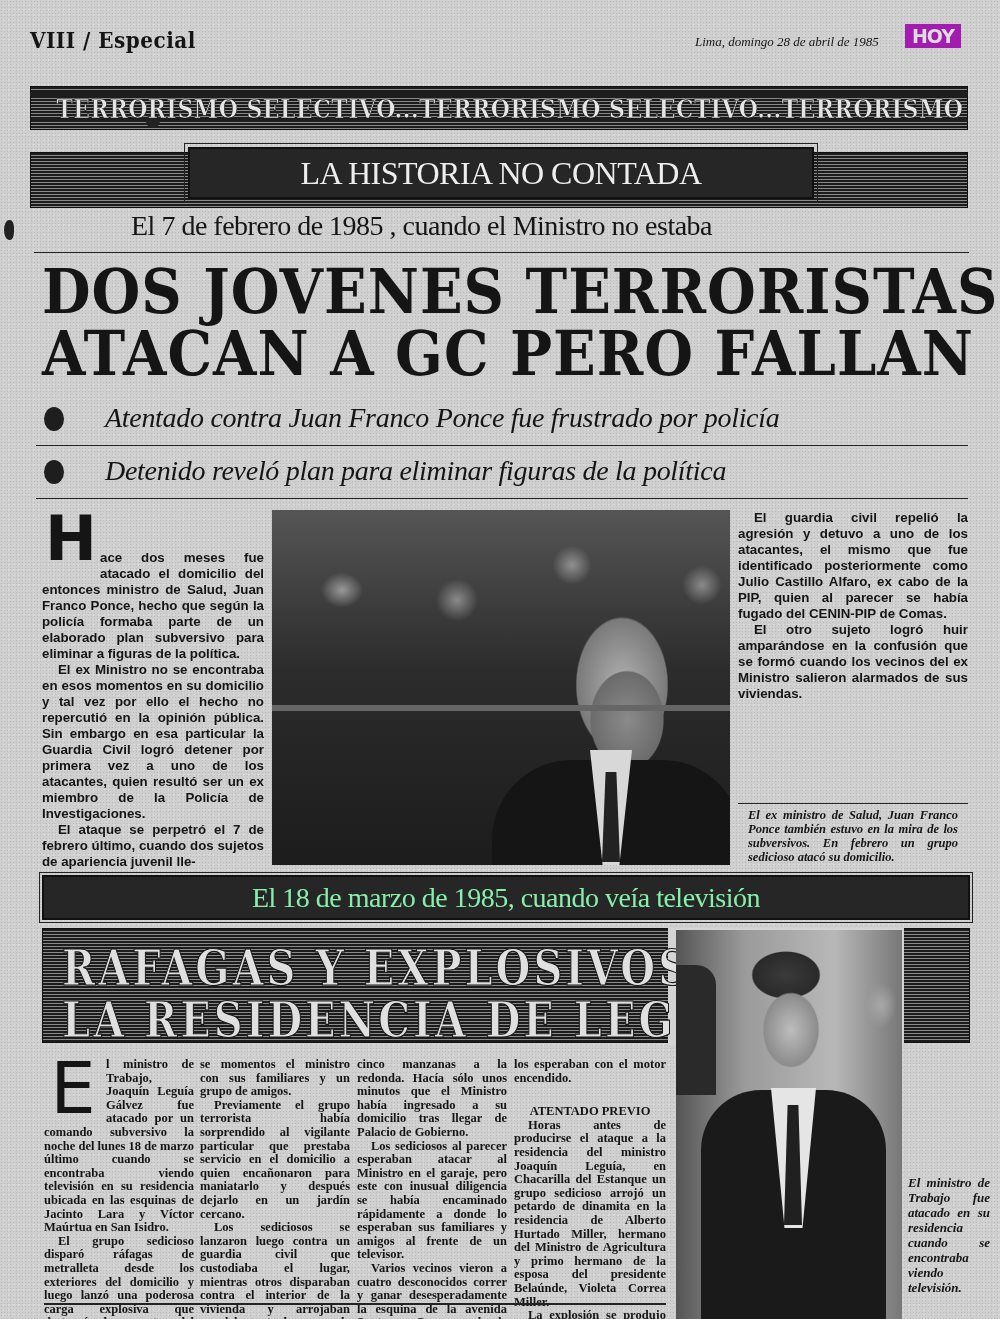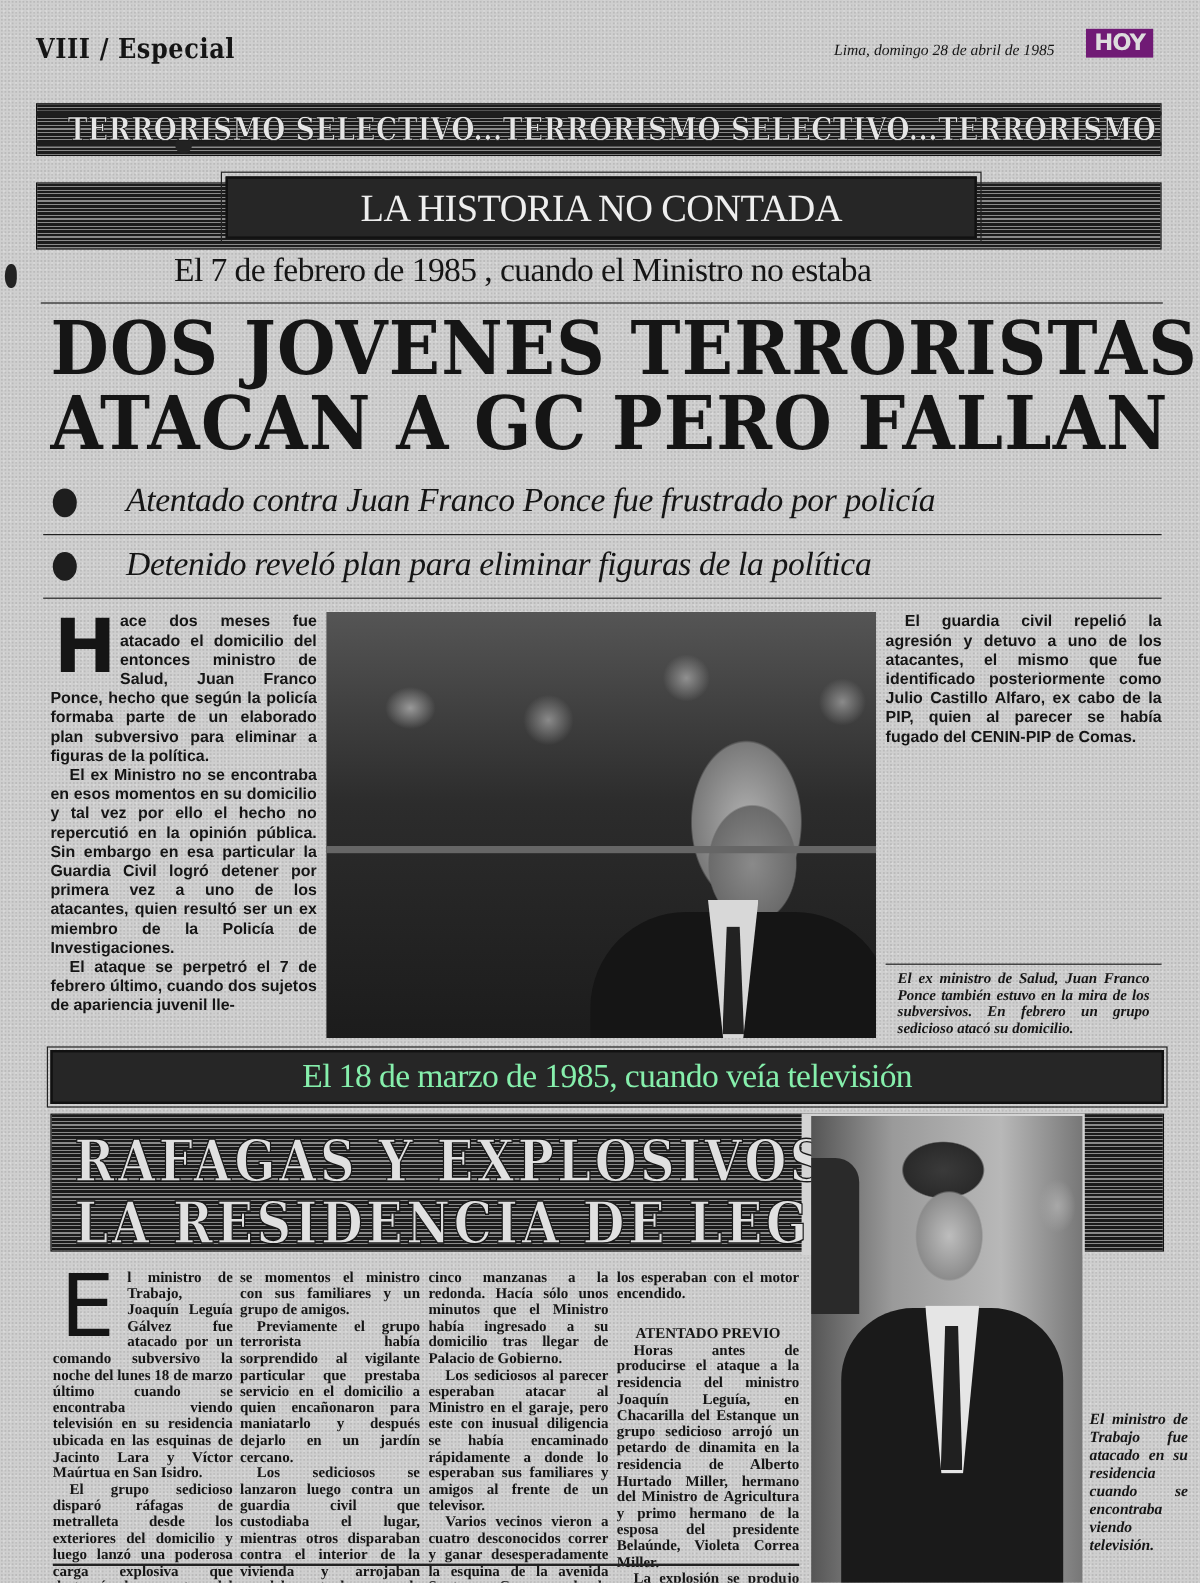--- a/index.html
+++ b/index.html
@@ -13,21 +13,21 @@
     background-position: 0 0, 1px 2px;
     color: #151515;
     position: relative;
     font-family: "Liberation Sans", sans-serif;
   }
   .abs { position: absolute; }
 
   
   .section-label { left: 30px; top: 28px; font-family: "DejaVu Serif", serif; font-weight: bold; font-size: 20px; letter-spacing: 0.5px; transform: scaleY(1.15); }
   .dateline { left: 695px; top: 34px; font-family: "Liberation Serif", serif; font-style: italic; font-size: 13px; }
-  .logo { left: 905px; top: 24px; width: 56px; height: 24px; background: #701a75; color: #ddd; font-family: "DejaVu Sans", sans-serif; font-weight: bold; font-size: 19px; text-align: center; line-height: 24px; letter-spacing: -1px; }
+  .logo { left: 905px; top: 24px; width: 56px; height: 24px; background: #a21caf; color: #ddd; font-family: "DejaVu Sans", sans-serif; font-weight: bold; font-size: 19px; text-align: center; line-height: 24px; letter-spacing: -1px; }
   .rule-thick { left: 30px; height: 5px; background: #1e1e1e; border-radius: 3px; }
   .rule-thin { left: 30px; height: 1px; background: #222; }
   .knob { left: 146px; top: 114px; width: 14px; height: 14px; border-radius: 50%; background: #222; }
 
   
   .stripe-banner {
     background: repeating-linear-gradient(to bottom, #1c1c1c 0, #1c1c1c 2px, #8a8a8a 2px, #8a8a8a 3px);
     border: 1px solid #111;
   }
   .kicker-text { left: 30px; top: 150px; width: 938px; height: 60px; display:flex; align-items:center; justify-content:center; font-family: "DejaVu Serif", serif; font-weight: bold; font-size: 23px; color: #e6e6e6; letter-spacing: 0.5px; transform: scaleY(1.25); -webkit-text-stroke: 0.5px #111; }
@@ -39,21 +39,21 @@
   .tab-mark { left: 4px; top: 220px; width: 10px; height: 20px; border-radius: 50% 40% 40% 50%; background: #222; }
 
   .main-headline { left: 42px; width: 925px; text-align: center; font-family: "DejaVu Serif", serif; font-weight: bold; font-size: 56px; letter-spacing: 1px; transform: scaleY(1.1); line-height: 1; white-space: nowrap; }
 
   .bullet { width: 20px; height: 24px; border-radius: 50%; background: #1e1e1e; }
   .subhead { font-family: "Liberation Serif", serif; font-style: italic; font-size: 28px; white-space: nowrap; letter-spacing: -0.3px; }
 
   
   .col { font-family: "Liberation Sans", sans-serif; font-size: 13.3px; line-height: 16px; text-align: justify; font-weight: 600; }
   .col p { text-indent: 16px; }
-  .col p.noindent { text-indent: 0; }
+  .col p.noindent { text-indent: 0; margin-top: 40px; }
   .dropcap { float: left; font-family: "DejaVu Sans", sans-serif; font-weight: bold; font-size: 62px; line-height: 54px; width: 58px; height: 62px; text-align: center; margin-top: 2px; }
 
   .col-serif { font-family: "Liberation Serif", serif; font-size: 12.5px; line-height: 13.6px; text-align: justify; font-weight: bold; }
   .col-serif p { text-indent: 14px; }
   .col-serif p.noindent { text-indent: 0; }
   .dropcap-e { float: left; width: 58px; height: 62px; font-family: "DejaVu Sans", sans-serif; font-size: 72px; line-height: 60px; text-align: center; font-weight: normal; margin-right: 4px; }
   .subhead-small { text-align: center; font-weight: bold; text-indent: 0 !important; margin-top: 20px; }
 
   
   .photo { background: #3a3a3a; overflow: hidden; }
@@ -107,21 +107,21 @@
 
 <div class="abs stripe-banner" style="left:30px;top:86px;width:938px;height:44px;z-index:-1;"></div>
 
 <div class="abs boxed-dark historia">
   <span>LA HISTORIA NO CONTADA</span>
 </div>
 
 <div class="abs" style="left:0;top:140px;width:1000px;height:0;"></div>
 
 <div class="abs tab-mark"></div>
-<div class="abs date-head" style="left:145px;top:210px;">El 7 de febrero de 1985 , cuando el Ministro no estaba</div>
+<div class="abs date-head" style="left:131px;top:210px;">El 7 de febrero de 1985 , cuando el Ministro no estaba</div>
 <div class="abs rule-thin" style="left:34px;top:252px;width:935px;"></div>
 
 <div class="abs main-headline" style="top:263px;">DOS JOVENES TERRORISTAS</div>
 <div class="abs main-headline" style="top:325px;">ATACAN A GC PERO FALLAN</div>
 
 <div class="abs bullet" style="left:44px;top:407px;"></div>
 <div class="abs subhead" style="left:105px;top:402px;">Atentado contra Juan Franco Ponce fue frustrado por policía</div>
 <div class="abs rule-thin" style="left:36px;top:445px;width:932px;"></div>
 <div class="abs bullet" style="left:44px;top:460px;"></div>
 <div class="abs subhead" style="left:105px;top:455px;">Detenido reveló plan para eliminar  figuras de la política</div>
@@ -136,20 +136,21 @@
 
 <div class="abs photo photo1">
   <div class="panel"></div>
   <div class="suit"></div>
   <div class="shirt"></div>
   <div class="tie"></div>
 </div>
 
 <div class="abs col" style="left:738px;top:510px;width:230px;">
   <p>El guardia civil repelió la agresión y detuvo a uno de los atacantes, el mismo que fue identificado posteriormente como Julio Castillo Alfaro, ex cabo de la PIP, quien al parecer se había fugado del CENIN-PIP de Comas.</p>
+  <p>El otro sujeto logró huir amparándose en la confusión que se formó cuando los vecinos del ex Ministro salieron alarmados de sus viviendas.</p>
 </div>
 <div class="abs rule-thin" style="left:738px;top:803px;width:230px;"></div>
 <div class="abs caption" style="left:748px;top:808px;width:210px;">El ex ministro de Salud, Juan Franco Ponce también estuvo en la mira de los subversivos. En febrero un grupo sedicioso atacó su domicilio.</div>
 
 <div class="abs boxed-dark" style="left:42px;top:875px;width:928px;height:45px;outline-offset:2px;">
   <span class="date-head" style="color:#86efac;">El 18 de marzo de 1985, cuando veía televisión</span>
 </div>
 
 <div class="abs stripe-banner rafagas-banner"></div>
 <div class="abs rafagas-mask"></div>

